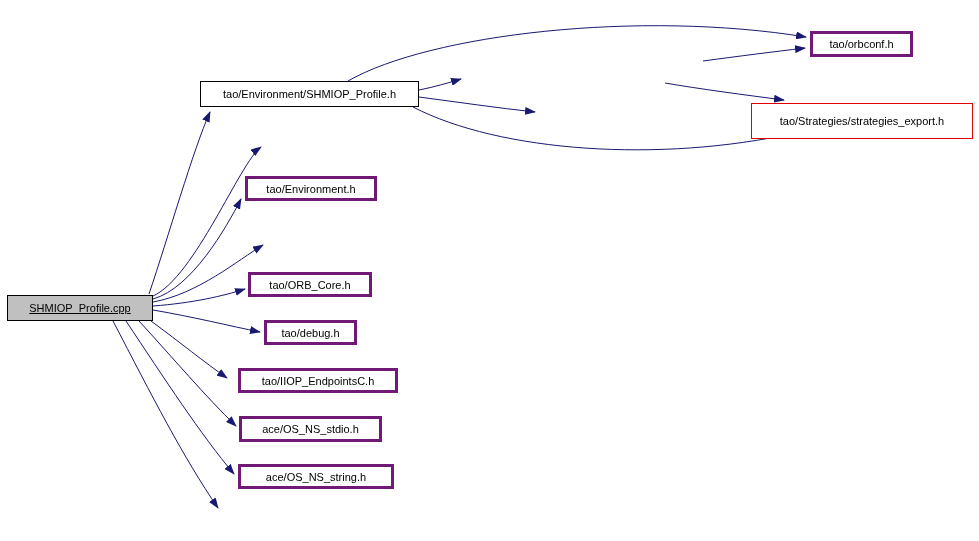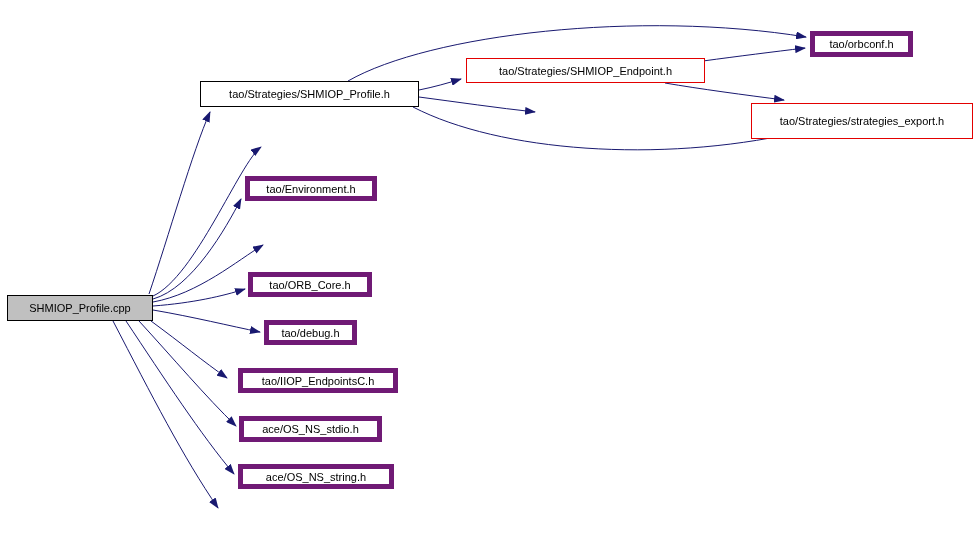--- a/index.html
+++ b/index.html
@@ -13,32 +13,33 @@
   }
   #edges {
     position: absolute;
     left: 0; top: 0;
     width: 979px; height: 541px;
   }
   .node {
     position: absolute;
     box-sizing: border-box;
     background: #ffffff;
-    border: 5px solid #701a75;
+    border: 3px solid #701a75;
     color: #000000;
     font-size: 11px;
     display: flex;
     align-items: center;
     justify-content: center;
     white-space: nowrap;
     cursor: pointer;
   }
   .node.main {
     background: #c0c0c0;
     border: 1px solid #000000;
+    text-decoration: underline;
   }
   .node.emph {
     border: 1px solid #000000;
   }
   .node.red {
     border: 1px solid #e30000;
   }
   .edge {
     fill: none;
     stroke: #191970;
@@ -69,23 +70,22 @@
     <path class="edge" marker-end="url(#arrow)" d="M348,81 C430,34 640,10 806,37"></path>
     <path class="edge" marker-end="url(#arrow)" d="M419,90 C434,87 448,83 461,79"></path>
     <path class="edge" marker-end="url(#arrow)" d="M419,97 C457,102 498,108 535,112"></path>
     <path class="edge" marker-end="url(#arrow)" d="M413,107 C500,152 660,163 795,133"></path>
     <path class="edge" marker-end="url(#arrow)" d="M703,61 C740,56 772,52 805,48"></path>
     <path class="edge" marker-end="url(#arrow)" d="M665,83 C700,89 745,95 784,100"></path>
   </svg>
 
   <div class="node main" style="left:7px;   top:295px; width:146px; height:26px">SHMIOP_Profile.cpp</div>
 
-  <div class="node emph" style="left:200px; top:81px;  width:219px; height:26px">tao/Strategies/SHMIOP_Profile.h</div>
+  <div class="node emph" style="left:200px; top:81px;  width:219px; height:26px">tao/Environment/SHMIOP_Profile.h</div>
 
-  <div class="node red" style="left:466px; top:58px;  width:239px; height:25px">tao/Strategies/SHMIOP_Endpoint.h</div>
 
   <div class="node" style="left:810px; top:31px;  width:103px; height:26px">tao/orbconf.h</div>
 
 
   <div class="node red" style="left:751px; top:103px; width:222px; height:36px">tao/Strategies/strategies_export.h</div>
 
 
   <div class="node" style="left:245px; top:176px; width:132px; height:25px">tao/Environment.h</div>
 
 

